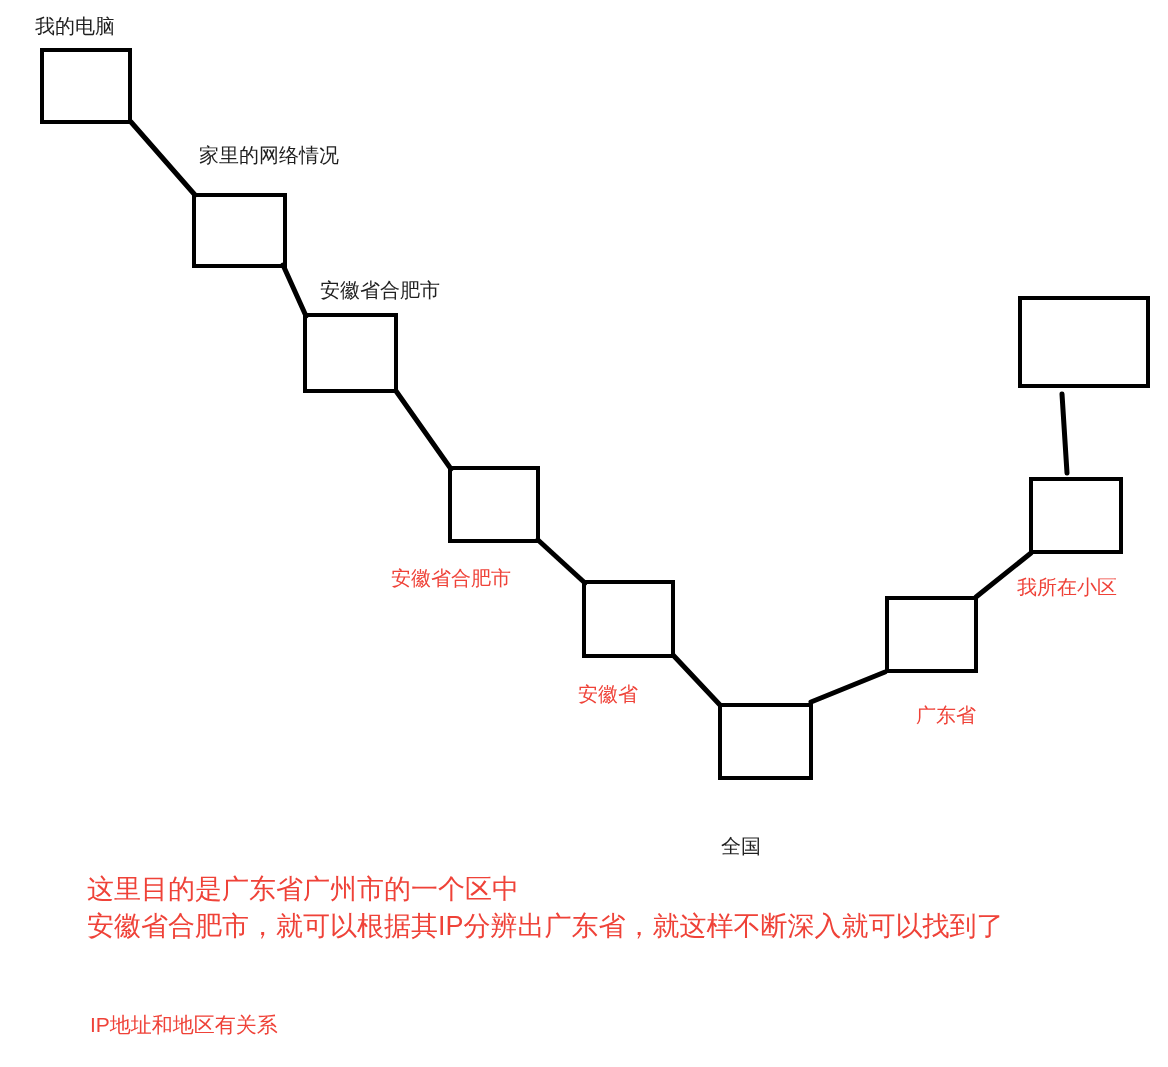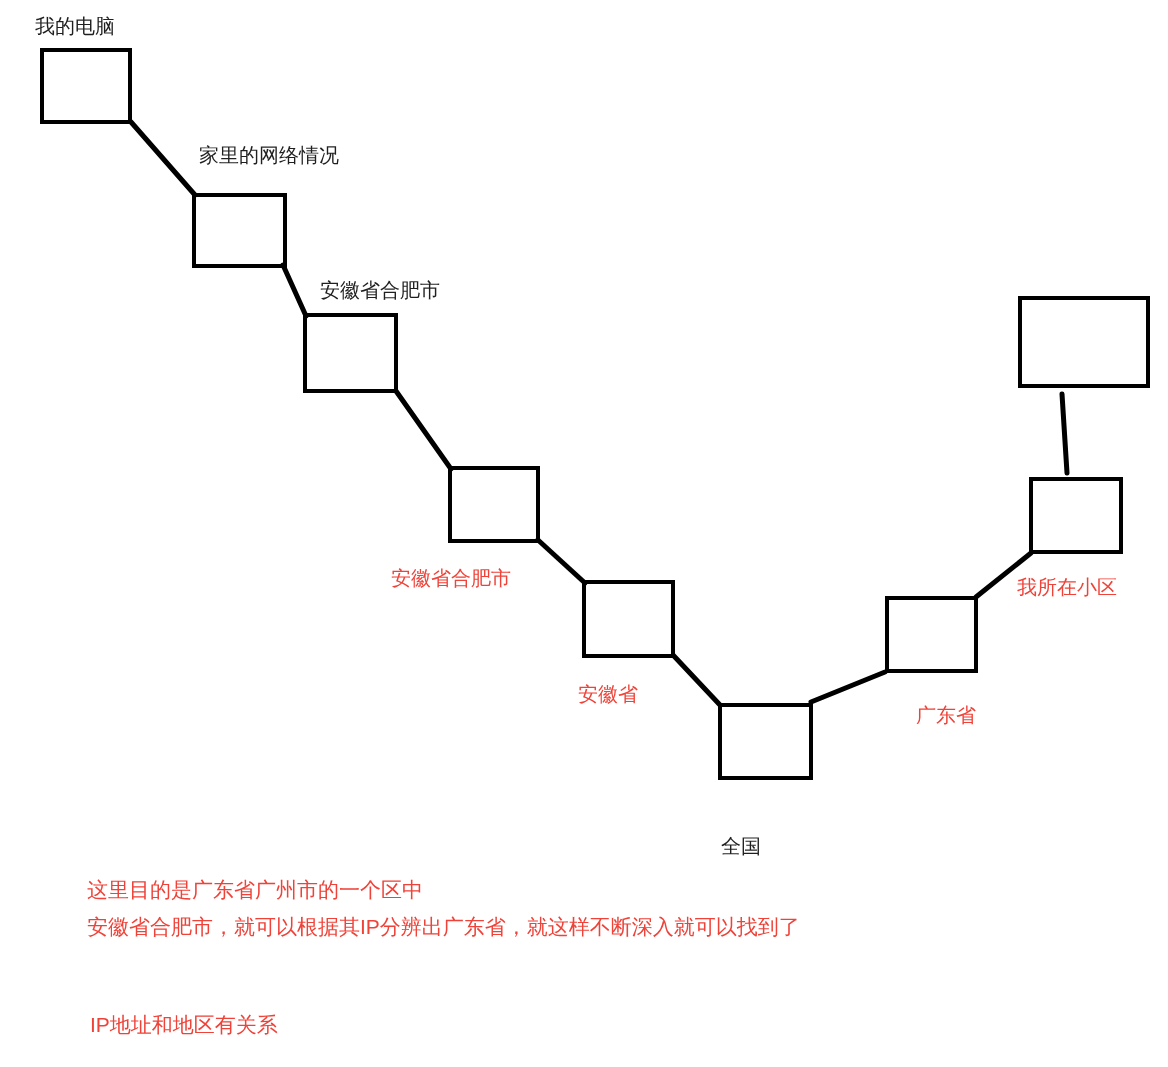--- a/index.html
+++ b/index.html
@@ -35,21 +35,21 @@
     white-space: nowrap;
     font-size: 20px;
     line-height: 24px;
   }
   .node-label.black { color: #1f1f1f; }
   .node-label.red   { color: #ef4238; }
   .notes-paragraph {
     position: absolute;
     left: 87px;
     top: 871px;
-    font-size: 21px;
+    font-size: 27px;
     line-height: 37px;
     color: #ef4238;
     white-space: nowrap;
   }
   .notes-footnote {
     position: absolute;
     left: 90px;
     top: 1012px;
     font-size: 21px;
     line-height: 26px;

